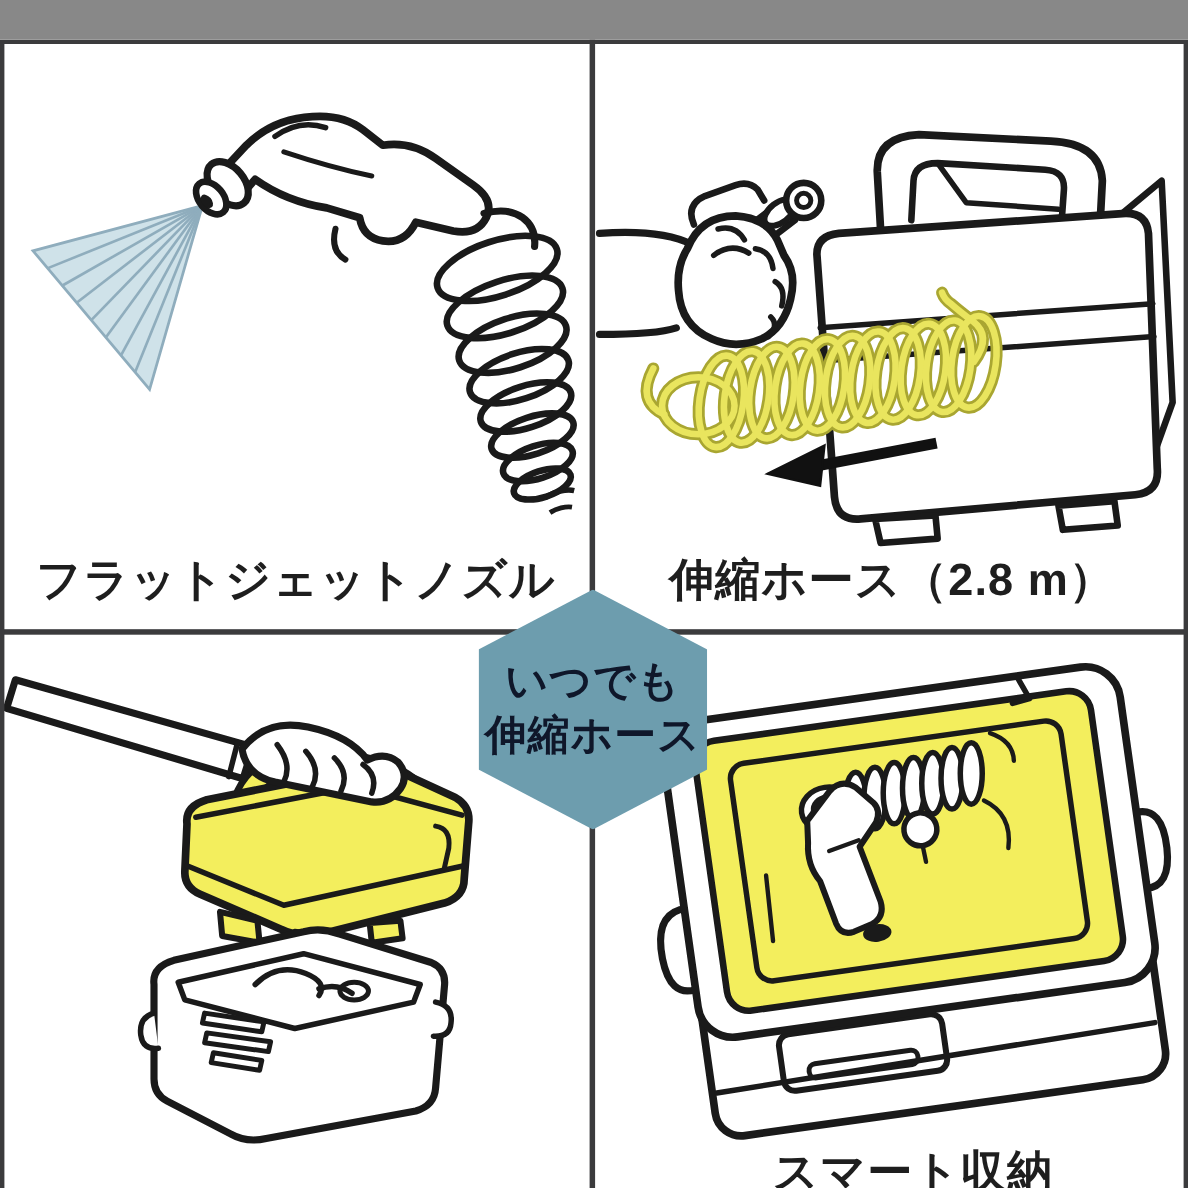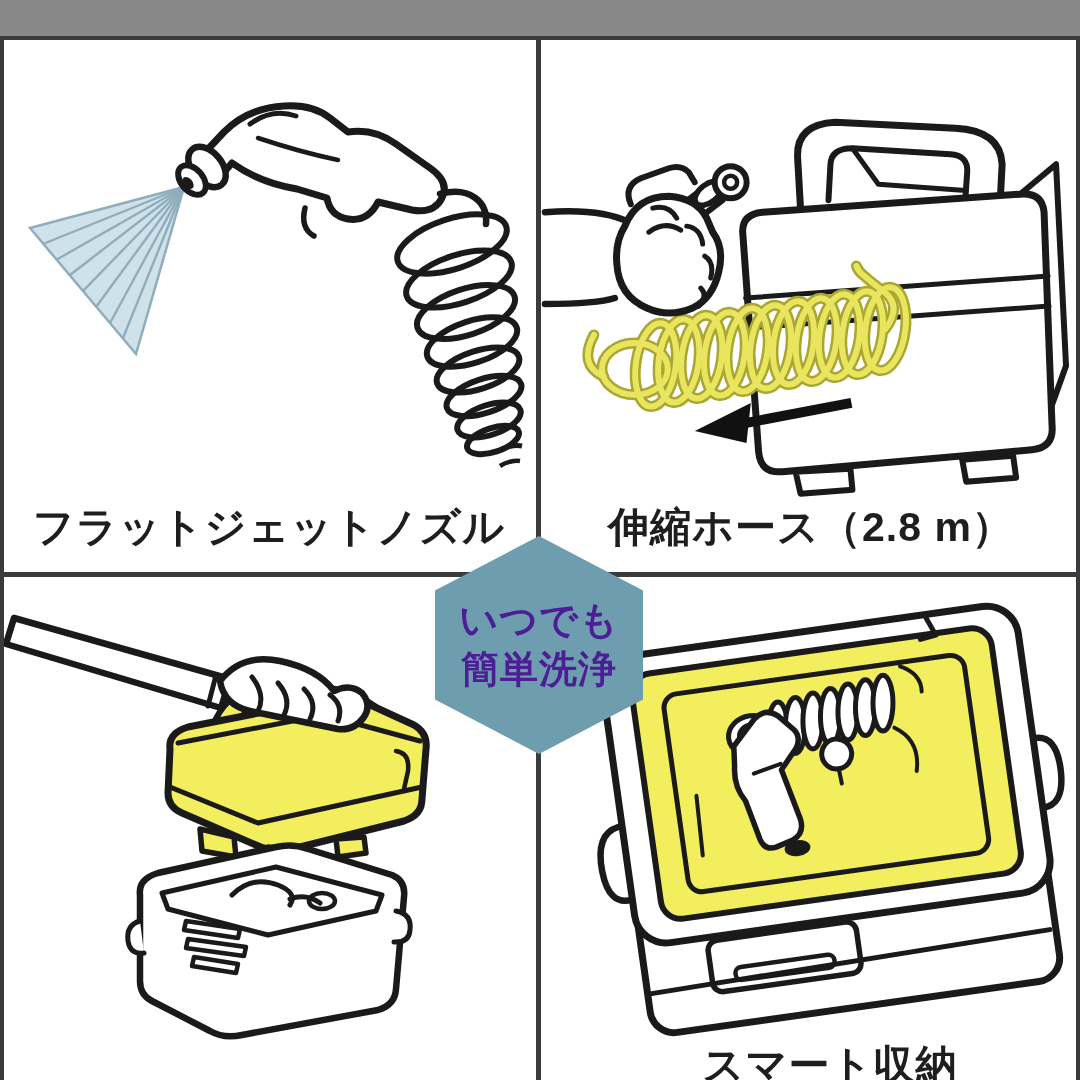--- a/index.html
+++ b/index.html
@@ -24,21 +24,21 @@
   #cap-tr{left:542px;top:464px;}
   #cap-bl{left:0;top:1002px;font-size:39px;}
   #cap-br{left:542px;top:1002px;padding-left:19px;}
   .hexagon{
     position:absolute;left:435px;top:500px;width:208px;height:218px;z-index:30;
     background:#6d9dae;
     clip-path:polygon(50% 0%,100% 25%,100% 75%,50% 100%,0% 75%,0% 25%);
     display:flex;flex-direction:column;align-items:center;justify-content:center;
   }
   .hexagon .bline{
-    color:#4c1d95;font-size:38px;font-weight:700;line-height:1.3;
+    color:#0f172a;font-size:38px;font-weight:700;line-height:1.3;
     text-align:right;letter-spacing:1px;white-space:nowrap;
   }
 </style>
 </head>
 <body>
 
 <div class="canvas">
 
   <div class="quad" id="q-tl">
     <svg viewBox="0 0 538 536">
@@ -248,16 +248,16 @@
   <div class="divider-v"></div>
   <div class="divider-h"></div>
   <div class="frame"></div>
 
   <div class="caption" id="cap-tl">フラットジェットノズル</div>
   <div class="caption" id="cap-tr">伸縮ホース（2.8 m）</div>
   <div class="caption" id="cap-br">スマート収納</div>
 
   <div class="hexagon">
     <div class="bline">いつでも</div>
-    <div class="bline">簡単洗浄</div>
+    <div class="bline">伸縮ホース</div>
   </div>
 
 </div>
 
 </body></html>

